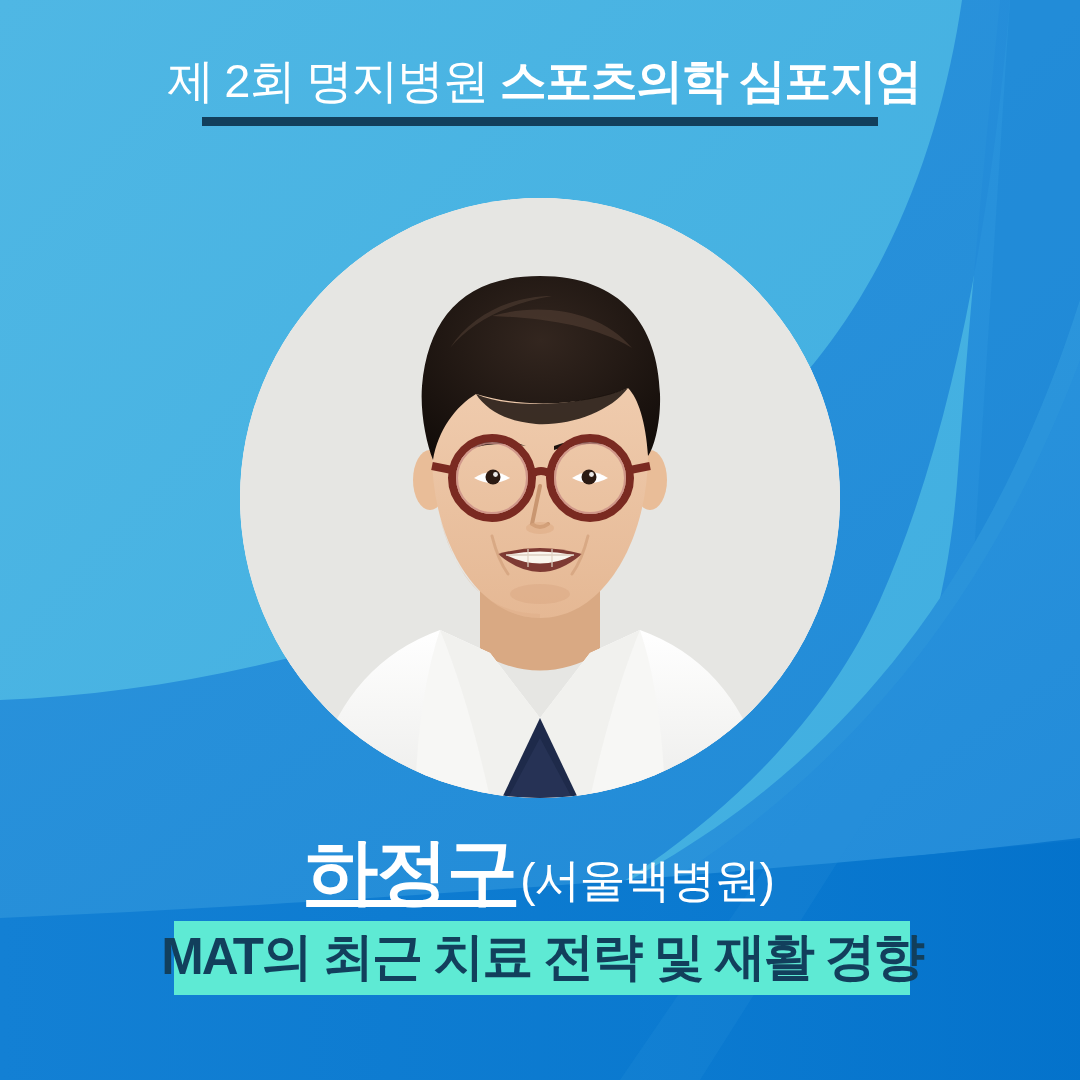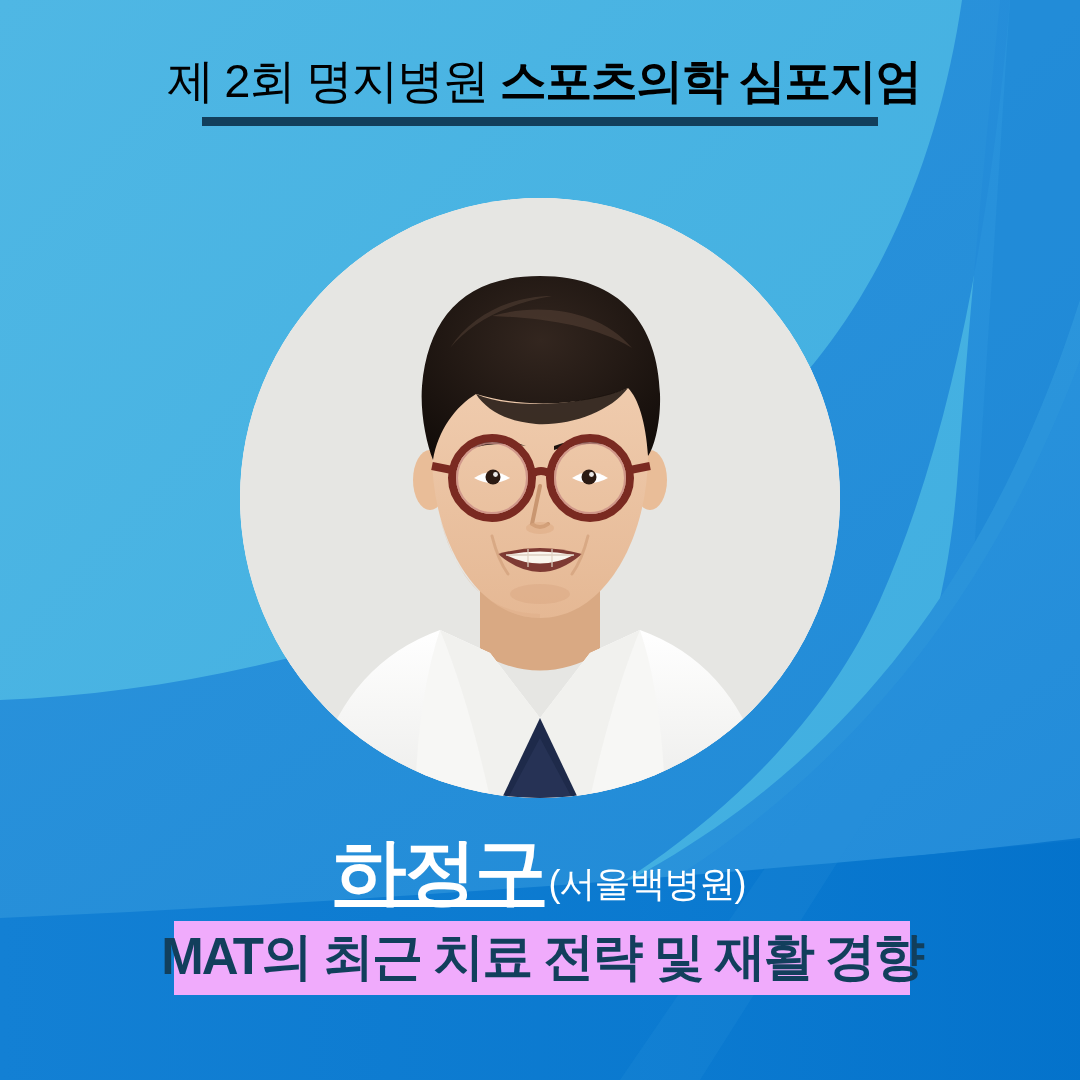--- a/index.html
+++ b/index.html
@@ -29,21 +29,21 @@
     position: absolute;
     top: 52px;
     left: 0;
     width: 1080px;
     text-align: center;
     z-index: 5;
   }
   .header-title {
     font-size: 47px;
     line-height: 58px;
-    color: #000000;
+    color: #ffffff;
     letter-spacing: -1.5px;
     white-space: nowrap;
     margin-left: 8px;
   }
   .header-title .t-light { font-weight: 400; }
   .header-title .t-bold  { font-weight: 700; }
   .header-rule {
     margin: 7px auto 0 auto;
     width: 676px;
     height: 9px;
@@ -76,36 +76,36 @@
   }
   .speaker-name {
     font-size: 72px;
     font-weight: 700;
     color: #ffffff;
     letter-spacing: -2px;
     vertical-align: baseline;
     text-decoration: underline;
   }
   .speaker-affil {
-    font-size: 36px;
+    font-size: 46px;
     font-weight: 400;
     color: #ffffff;
     letter-spacing: -1px;
     vertical-align: baseline;
     margin-left: 4px;
   }
 
   
   .topic-bar {
     position: absolute;
     left: 174px;
     top: 921px;
     width: 736px;
     height: 74px;
-    background: #f0abfc;
+    background: #5eead4;
     z-index: 7;
     display: flex;
     align-items: center;
     justify-content: center;
   }
   .topic-text {
     font-size: 51px;
     font-weight: 700;
     color: #123F5C;
     letter-spacing: -2px;

